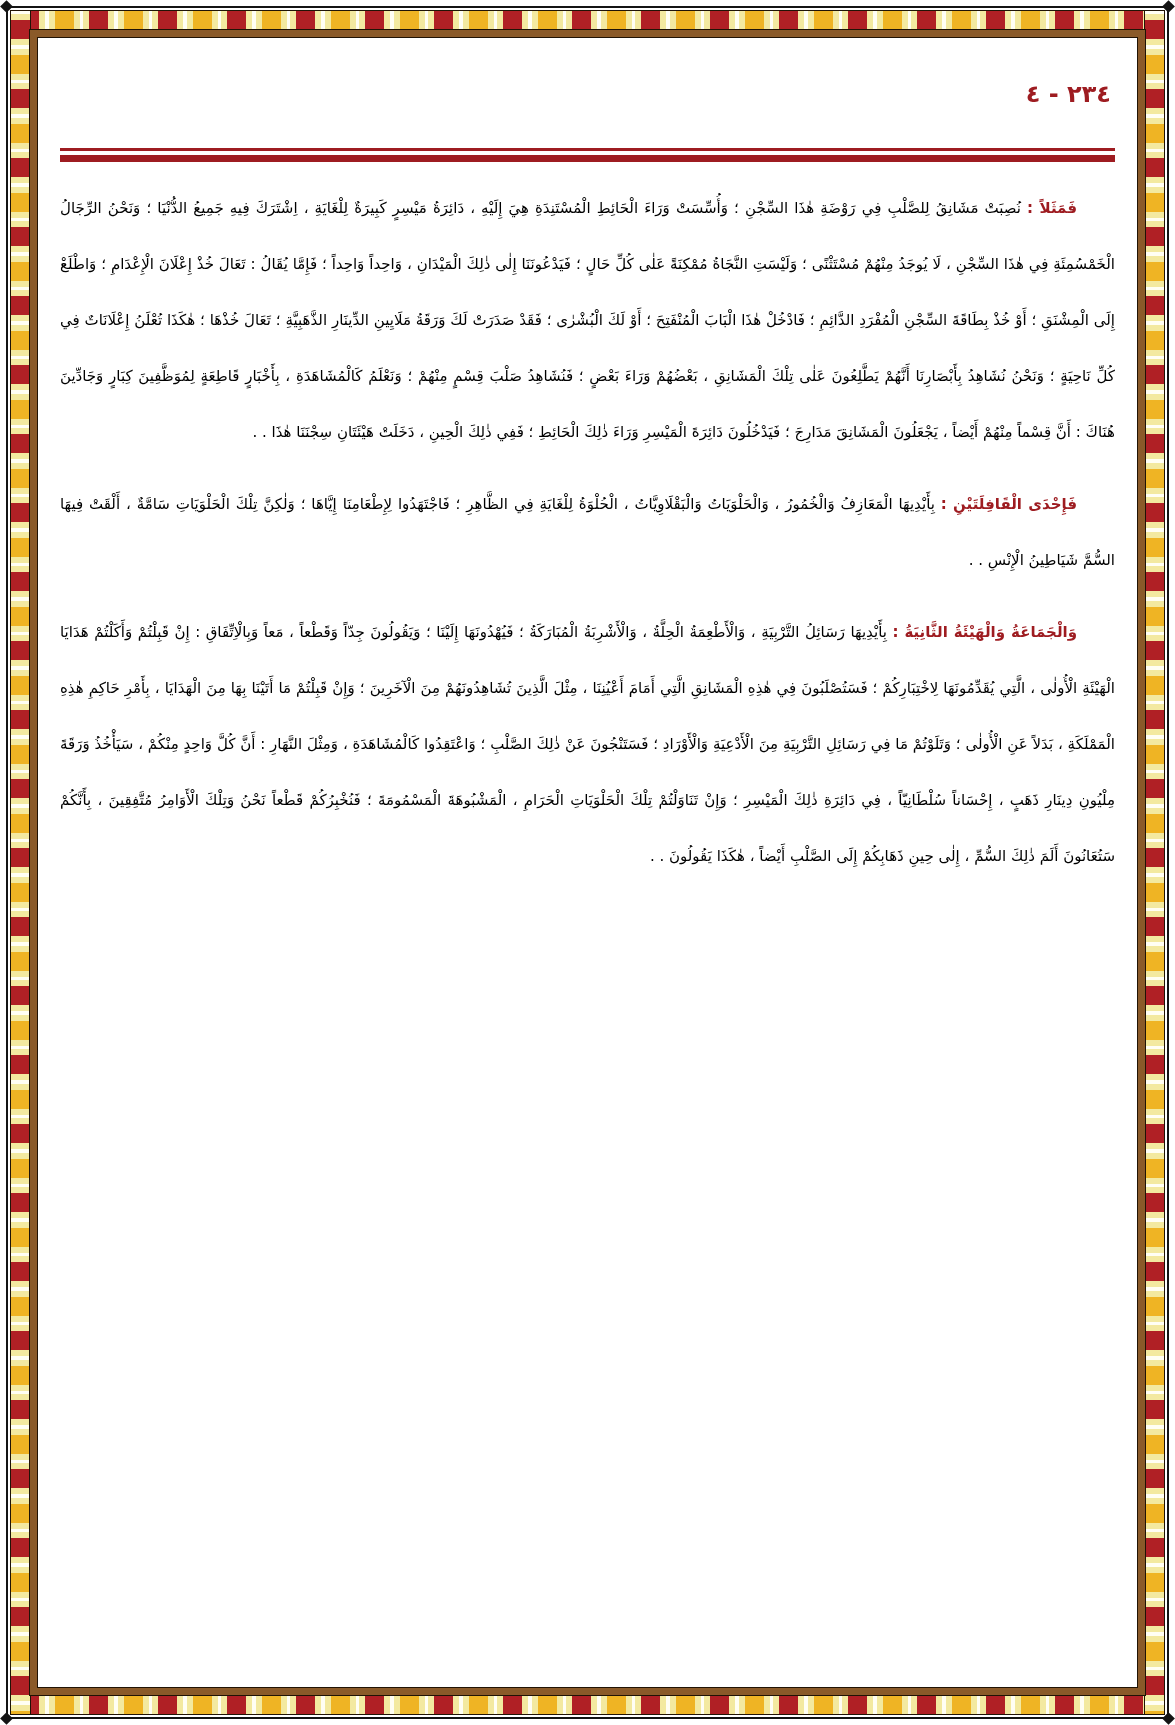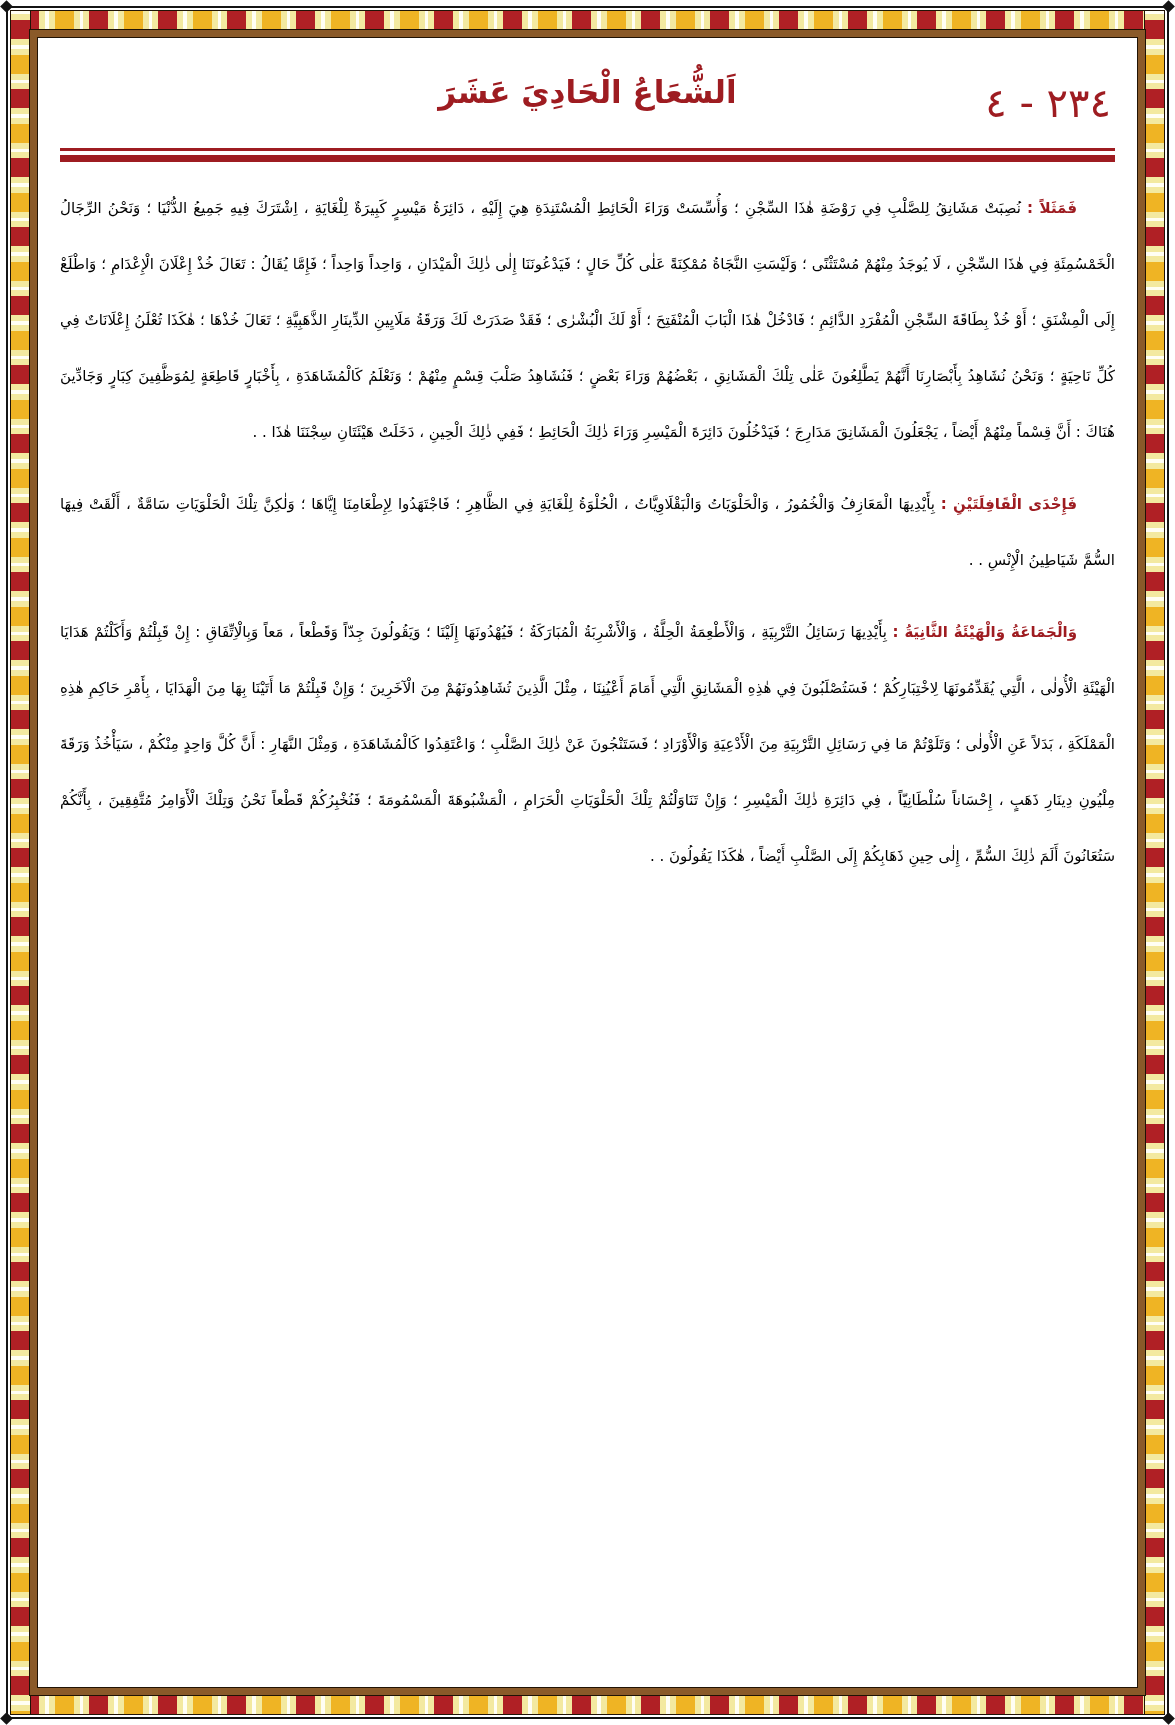--- a/index.html
+++ b/index.html
@@ -68,21 +68,21 @@
   .corner-br{bottom:2px;right:2px;}
   
   .content{
     position:absolute;top:38px;bottom:38px;left:38px;right:38px;
     padding:36px 22px 0 22px;box-sizing:border-box;
     direction:rtl;overflow:hidden;
   }
   .page-header{position:relative;height:64px;}
   .page-number{
     position:absolute;right:4px;top:6px;
-    color:var(--accent);font-weight:normal;font-size:40px;letter-spacing:2px;
+    color:var(--accent);font-weight:bold;font-size:24px;letter-spacing:2px;
   }
   .doc-title{
     position:absolute;left:50%;top:0;transform:translateX(-50%);
     color:var(--accent);font-weight:bold;font-size:31px;white-space:nowrap;
   }
   .double-rule{
     margin-top:10px;height:4px;
     border-top:3px solid var(--accent);
     border-bottom:7px solid var(--accent);
   }
@@ -105,21 +105,20 @@
 <div class="frame-inner"></div>
 <div class="corner corner-tl"></div>
 <div class="corner corner-tr"></div>
 <div class="corner corner-bl"></div>
 <div class="corner corner-br"></div>
 
 <div class="content">
 
   <div class="page-header">
     <span class="page-number">٢٣٤ - ٤</span>
-    <span class="doc-title">اَلشُّعَاعُ الْحَادِيَ عَشَرَ</span>
   </div>
 
   <div class="double-rule"></div>
 
   <div class="body-text">
     <p>
       <span class="lead">فَمَثَلاً :</span><span> نُصِبَتْ مَشَانِقُ لِلصَّلْبِ فِي رَوْضَةِ هٰذَا السِّجْنِ ؛ وَأُسِّسَتْ وَرَاءَ الْحَائِطِ الْمُسْتَنِدَةِ هِيَ إِلَيْهِ ، دَائِرَةُ مَيْسِرٍ كَبِيرَةٌ لِلْغَايَةِ ، اِشْتَرَكَ فِيهِ جَمِيعُ الدُّنْيَا ؛ وَنَحْنُ الرِّجَالُ الْخَمْسُمِئَةِ فِي هٰذَا السِّجْنِ ، لَا يُوجَدُ مِنْهُمْ مُسْتَثْنًى ؛ وَلَيْسَتِ النَّجَاةُ مُمْكِنَةً عَلٰى كُلِّ حَالٍ ؛ فَيَدْعُونَنَا إِلٰى ذٰلِكَ الْمَيْدَانِ ، وَاحِداً وَاحِداً ؛ فَإِمَّا يُقَالُ : تَعَالَ خُذْ إِعْلَانَ الْإِعْدَامِ ؛ وَاطْلَعْ إِلَى الْمِشْنَقِ ؛ أَوْ خُذْ بِطَاقَةَ السِّجْنِ الْمُفْرَدِ الدَّائِمِ ؛ فَادْخُلْ هٰذَا الْبَابَ الْمُنْفَتِحَ ؛ أَوْ لَكَ الْبُشْرٰى ؛ فَقَدْ صَدَرَتْ لَكَ وَرَقَةُ مَلَايِينِ الدِّينَارِ الذَّهَبِيَّةِ ؛ تَعَالَ خُذْهَا ؛ هٰكَذَا تُعْلَنُ إِعْلَانَاتٌ فِي كُلِّ نَاحِيَةٍ ؛ وَنَحْنُ نُشَاهِدُ بِأَبْصَارِنَا أَنَّهُمْ يَطَّلِعُونَ عَلٰى تِلْكَ الْمَشَانِقِ ، بَعْضُهُمْ وَرَاءَ بَعْضٍ ؛ فَنُشَاهِدُ صَلْبَ قِسْمٍ مِنْهُمْ ؛ وَنَعْلَمُ كَالْمُشَاهَدَةِ ، بِأَخْبَارٍ قَاطِعَةٍ لِمُوَظَّفِينَ كِبَارٍ وَجَادِّينَ هُنَاكَ : أَنَّ قِسْماً مِنْهُمْ أَيْضاً ، يَجْعَلُونَ الْمَشَانِقَ مَدَارِجَ ؛ فَيَدْخُلُونَ دَائِرَةَ الْمَيْسِرِ وَرَاءَ ذٰلِكَ الْحَائِطِ ؛ فَفِي ذٰلِكَ الْحِينِ ، دَخَلَتْ هَيْئَتَانِ سِجْنَنَا هٰذَا . .</span>
     </p>
     <p>
       <span class="lead">فَإِحْدَى الْقَافِلَتَيْنِ :</span><span> بِأَيْدِيهَا الْمَعَازِفُ وَالْخُمُورُ ، وَالْحَلْوَيَاتُ وَالْبَقْلَاوِيَّاتُ ، الْحُلْوَةُ لِلْغَايَةِ فِي الظَّاهِرِ ؛ فَاجْتَهَدُوا لِإِطْعَامِنَا إِيَّاهَا ؛ وَلٰكِنَّ تِلْكَ الْحَلْوَيَاتِ سَامَّةٌ ، أَلْقَتْ فِيهَا السُّمَّ شَيَاطِينُ الْإِنْسِ . .</span>

